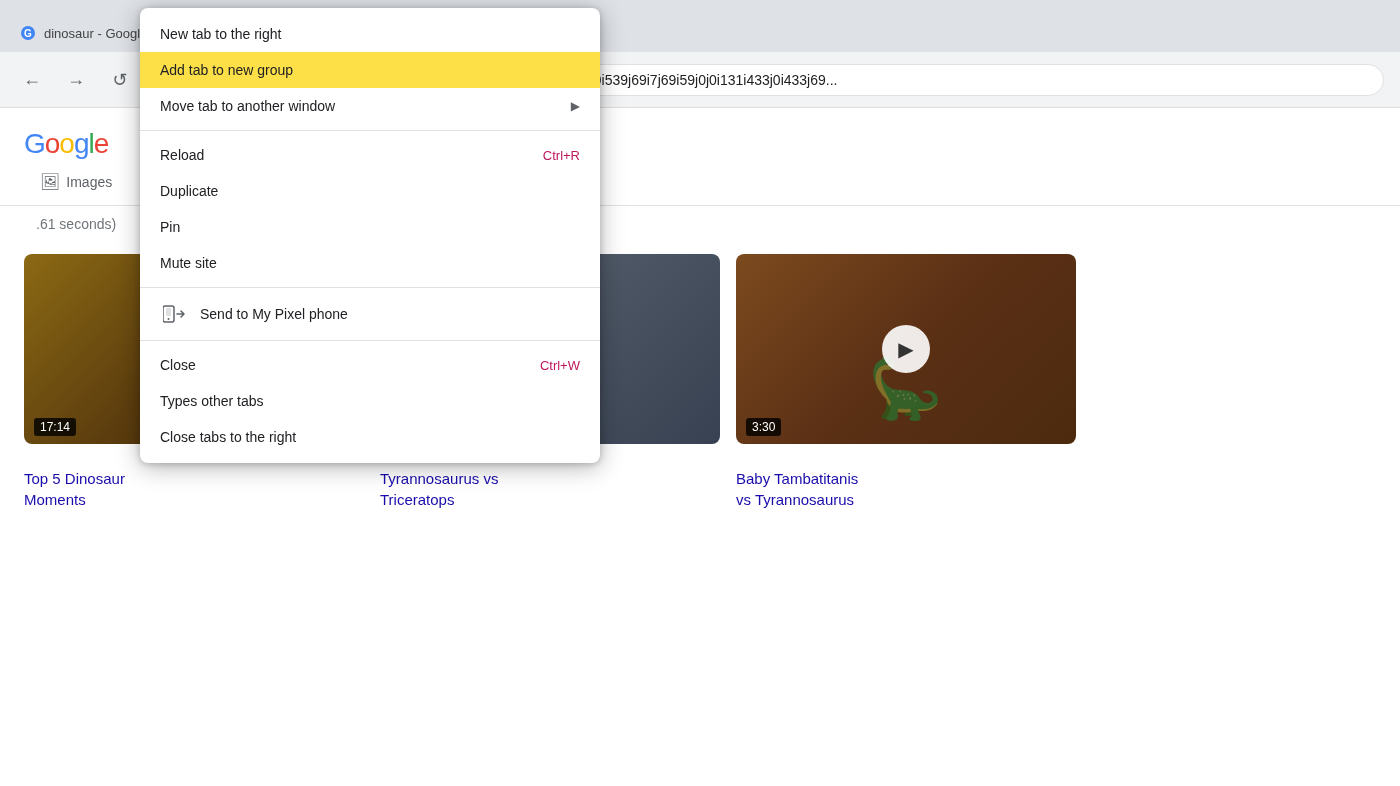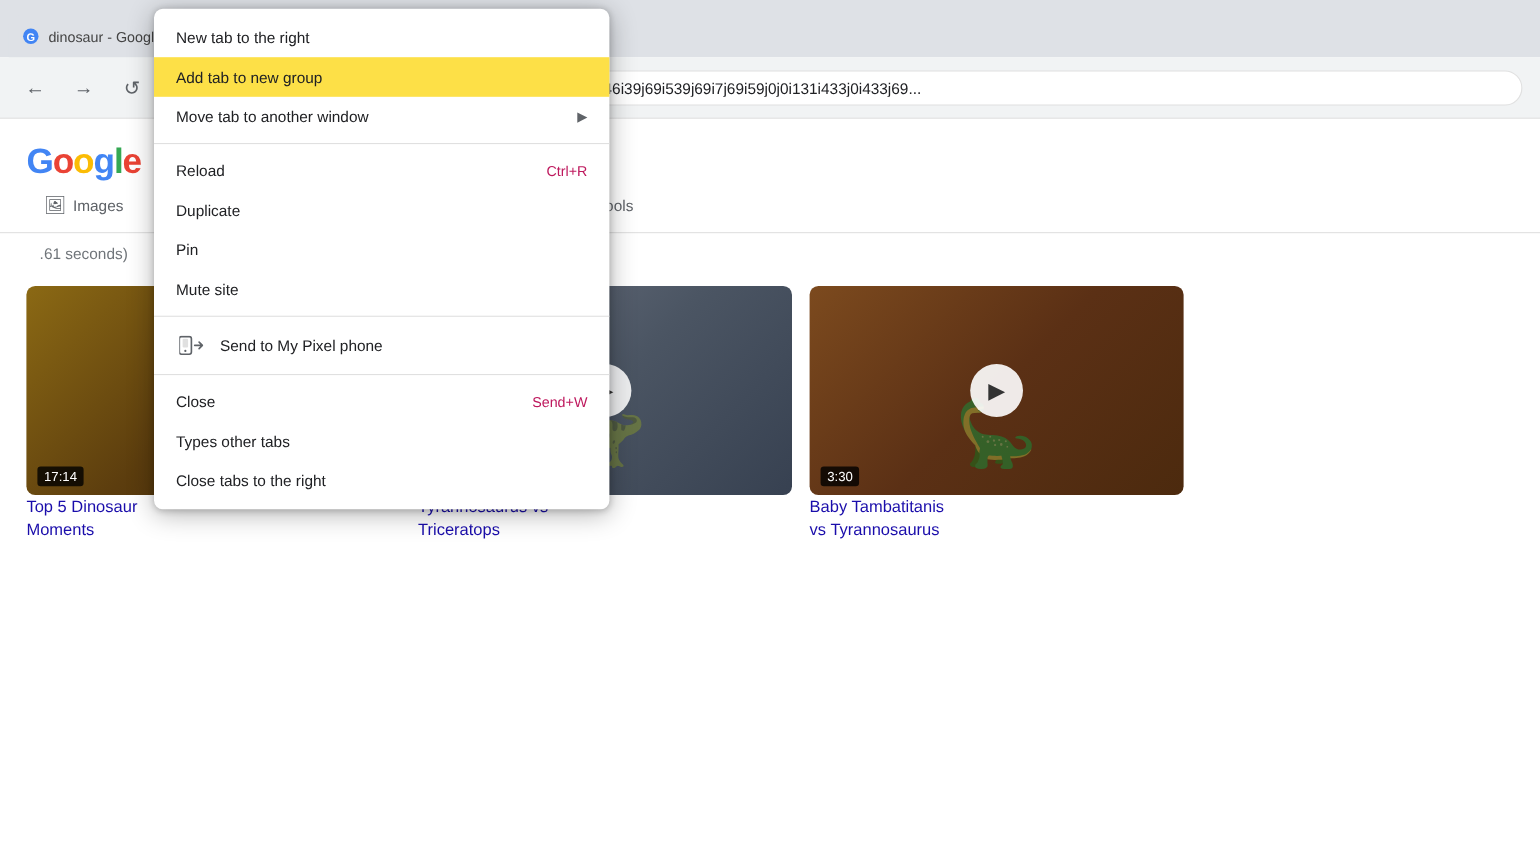--- a/index.html
+++ b/index.html
@@ -121,22 +121,22 @@
       position: relative;
     }
 
     .google-header {
       display: flex;
       align-items: center;
       padding: 20px 24px 0;
     }
 
     .google-logo {
-      font-size: 32px;
-      font-weight: bold;
+      font-size: 28px;
+      font-weight: normal;
       letter-spacing: -1px;
     }
     .google-logo .g1 { color: #4285F4; }
     .google-logo .g2 { color: #EA4335; }
     .google-logo .g3 { color: #FBBC05; }
     .google-logo .g4 { color: #4285F4; }
     .google-logo .g5 { color: #34A853; }
     .google-logo .g6 { color: #EA4335; }
 
     .google-search-tabs {
@@ -224,31 +224,31 @@
       color: #fff;
       font-size: 12px;
       padding: 2px 6px;
       border-radius: 3px;
       font-weight: 500;
     }
 
     .video-title {
       font-size: 15px;
       color: #1a0dab;
-      margin-top: 0;
+      margin-top: 24px;
       line-height: 1.4;
       font-weight: 500;
     }
 
     
     .context-menu {
       position: absolute;
       top: 8px;
       left: 140px;
-      width: 414px;
+      width: 460px;
       background: #fff;
       border-radius: 8px;
       box-shadow: 0 4px 24px rgba(0,0,0,0.3), 0 1px 6px rgba(0,0,0,0.2);
       z-index: 1000;
       padding: 8px 0;
       font-size: 14px;
     }
 
     .menu-item {
       display: flex;
@@ -477,21 +477,21 @@
       </div>
       <span class="menu-item-label">Send to My Pixel phone</span>
     </div>
 
     <div class="menu-divider"></div>
 
     <div class="menu-item">
       <div class="menu-item-left">
         <span class="menu-item-label">Close</span>
       </div>
-      <span class="menu-item-shortcut">Send+W</span>
+      <span class="menu-item-shortcut">Ctrl+W</span>
     </div>
     <div class="menu-item">
       <div class="menu-item-left">
         <span class="menu-item-label">Types other tabs</span>
       </div>
     </div>
     <div class="menu-item">
       <div class="menu-item-left">
         <span class="menu-item-label">Close tabs to the right</span>
       </div>

